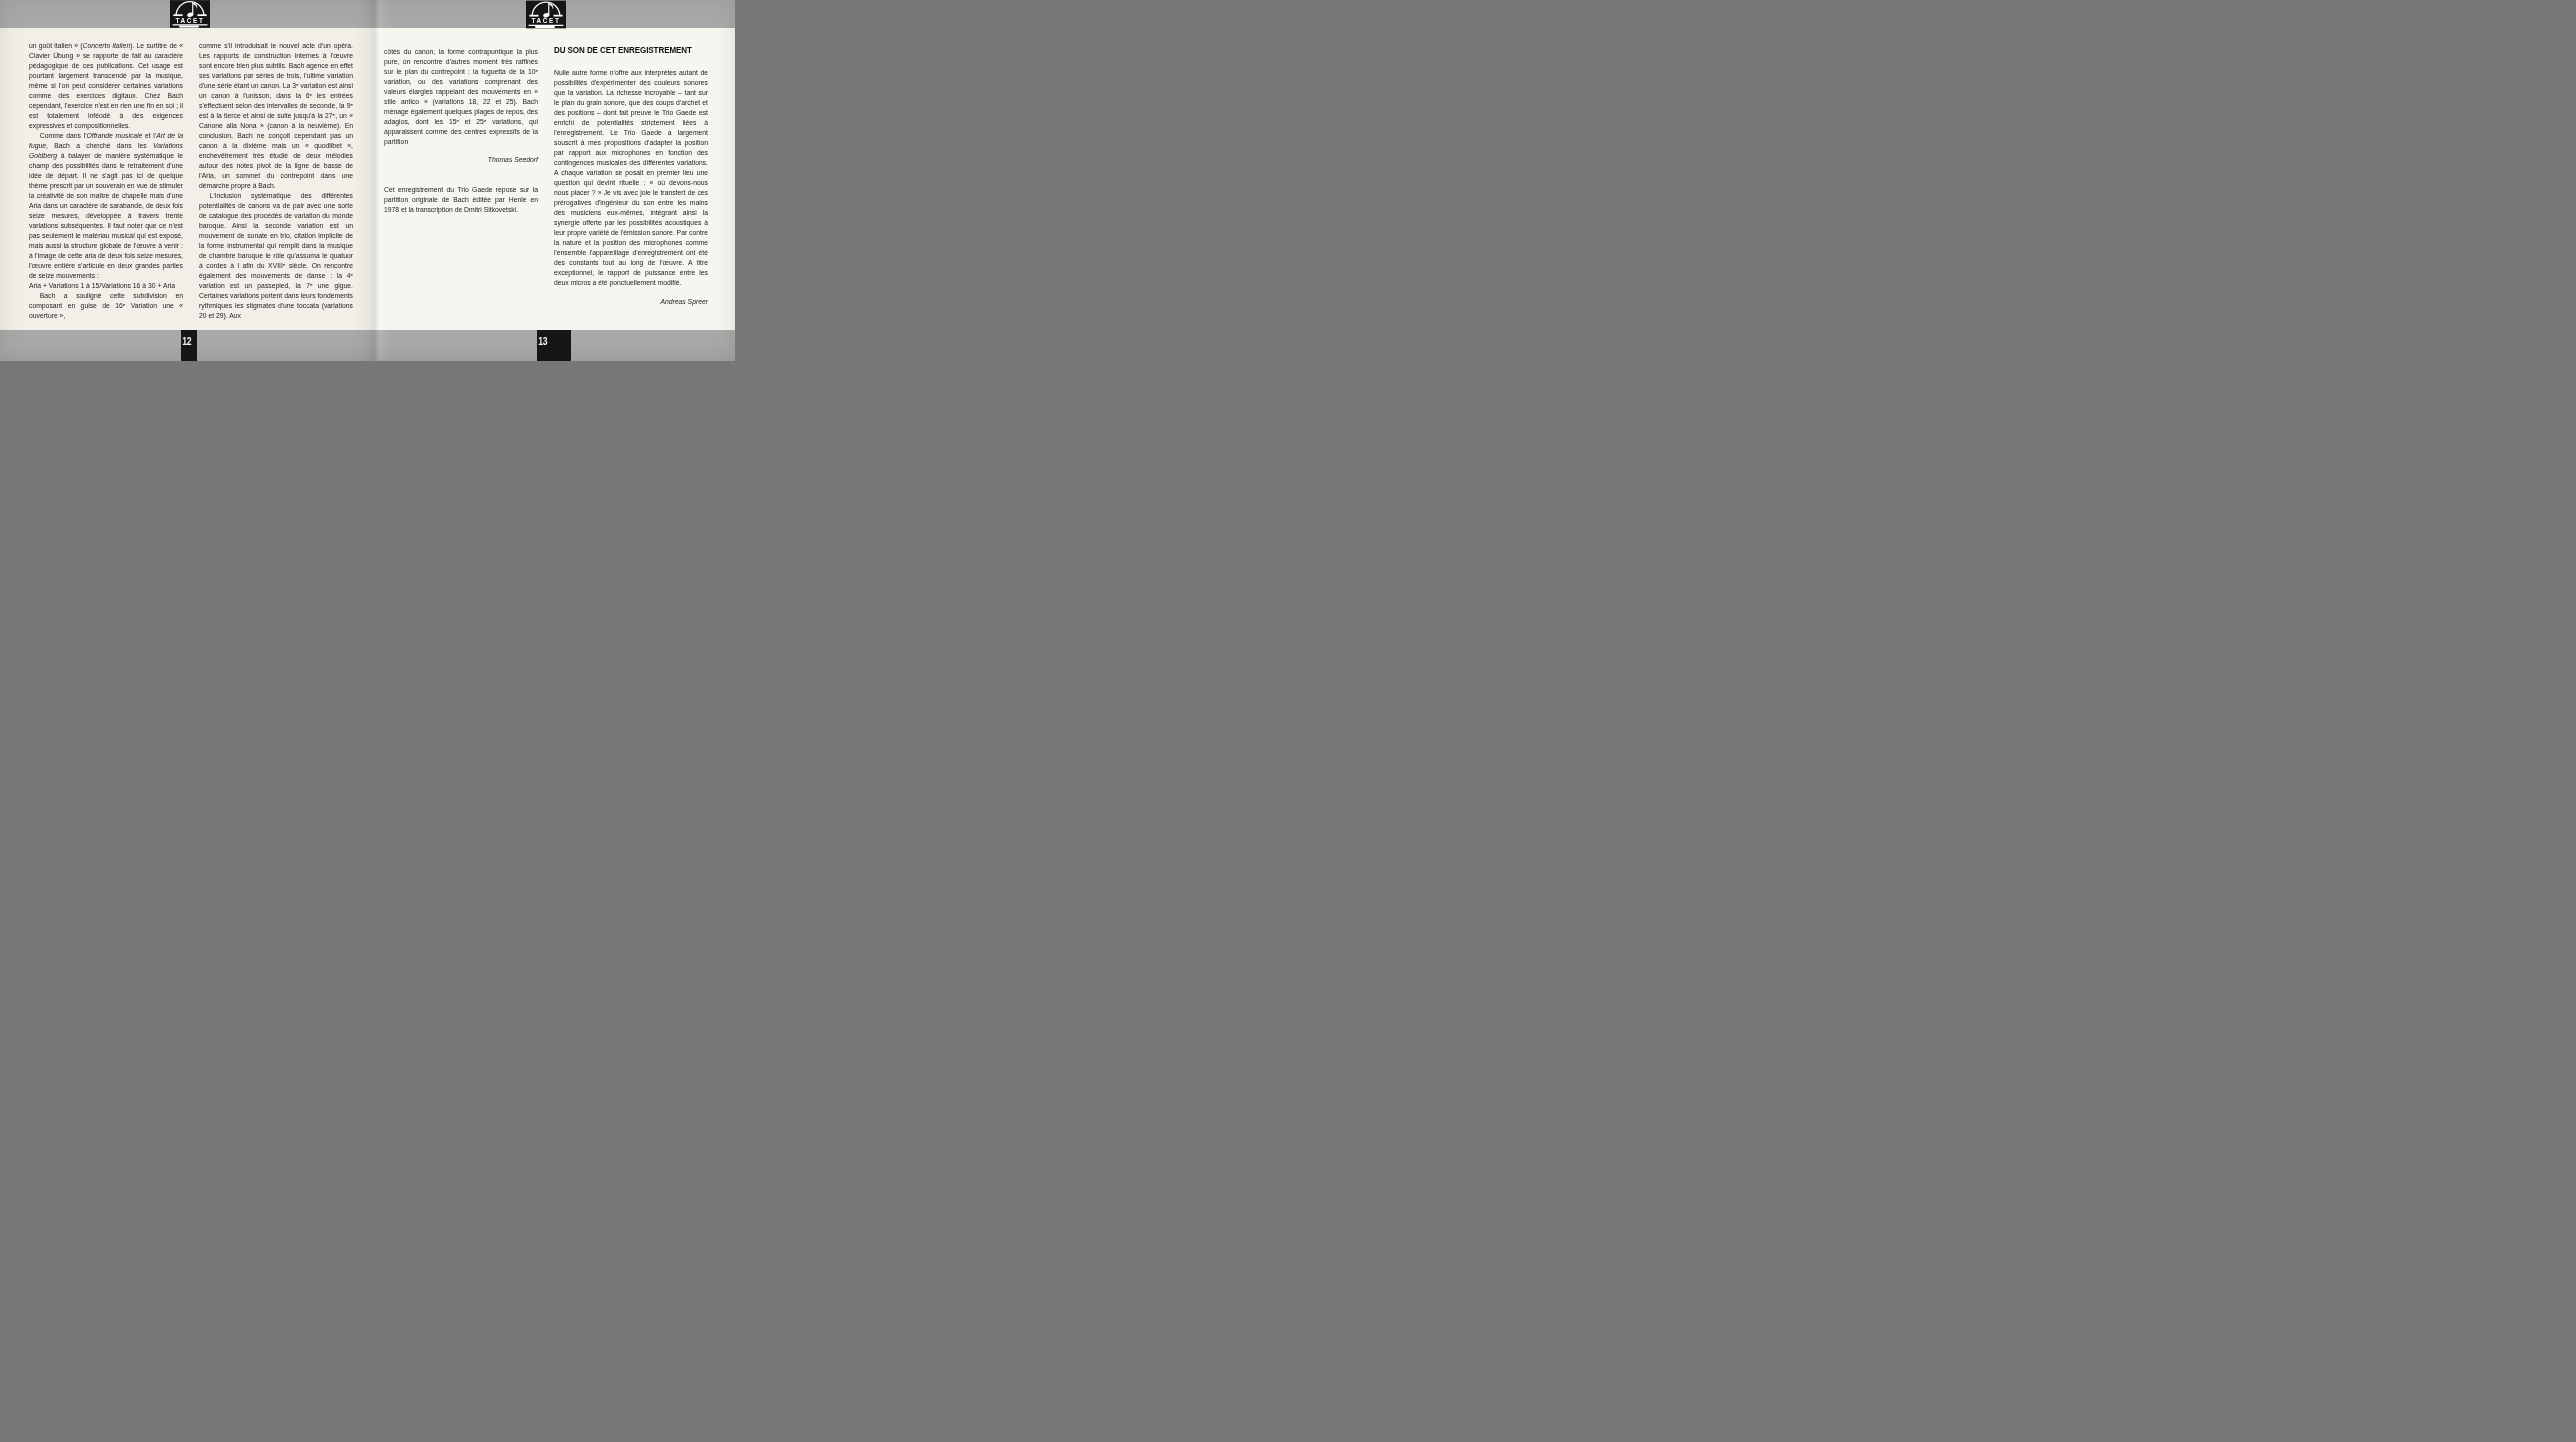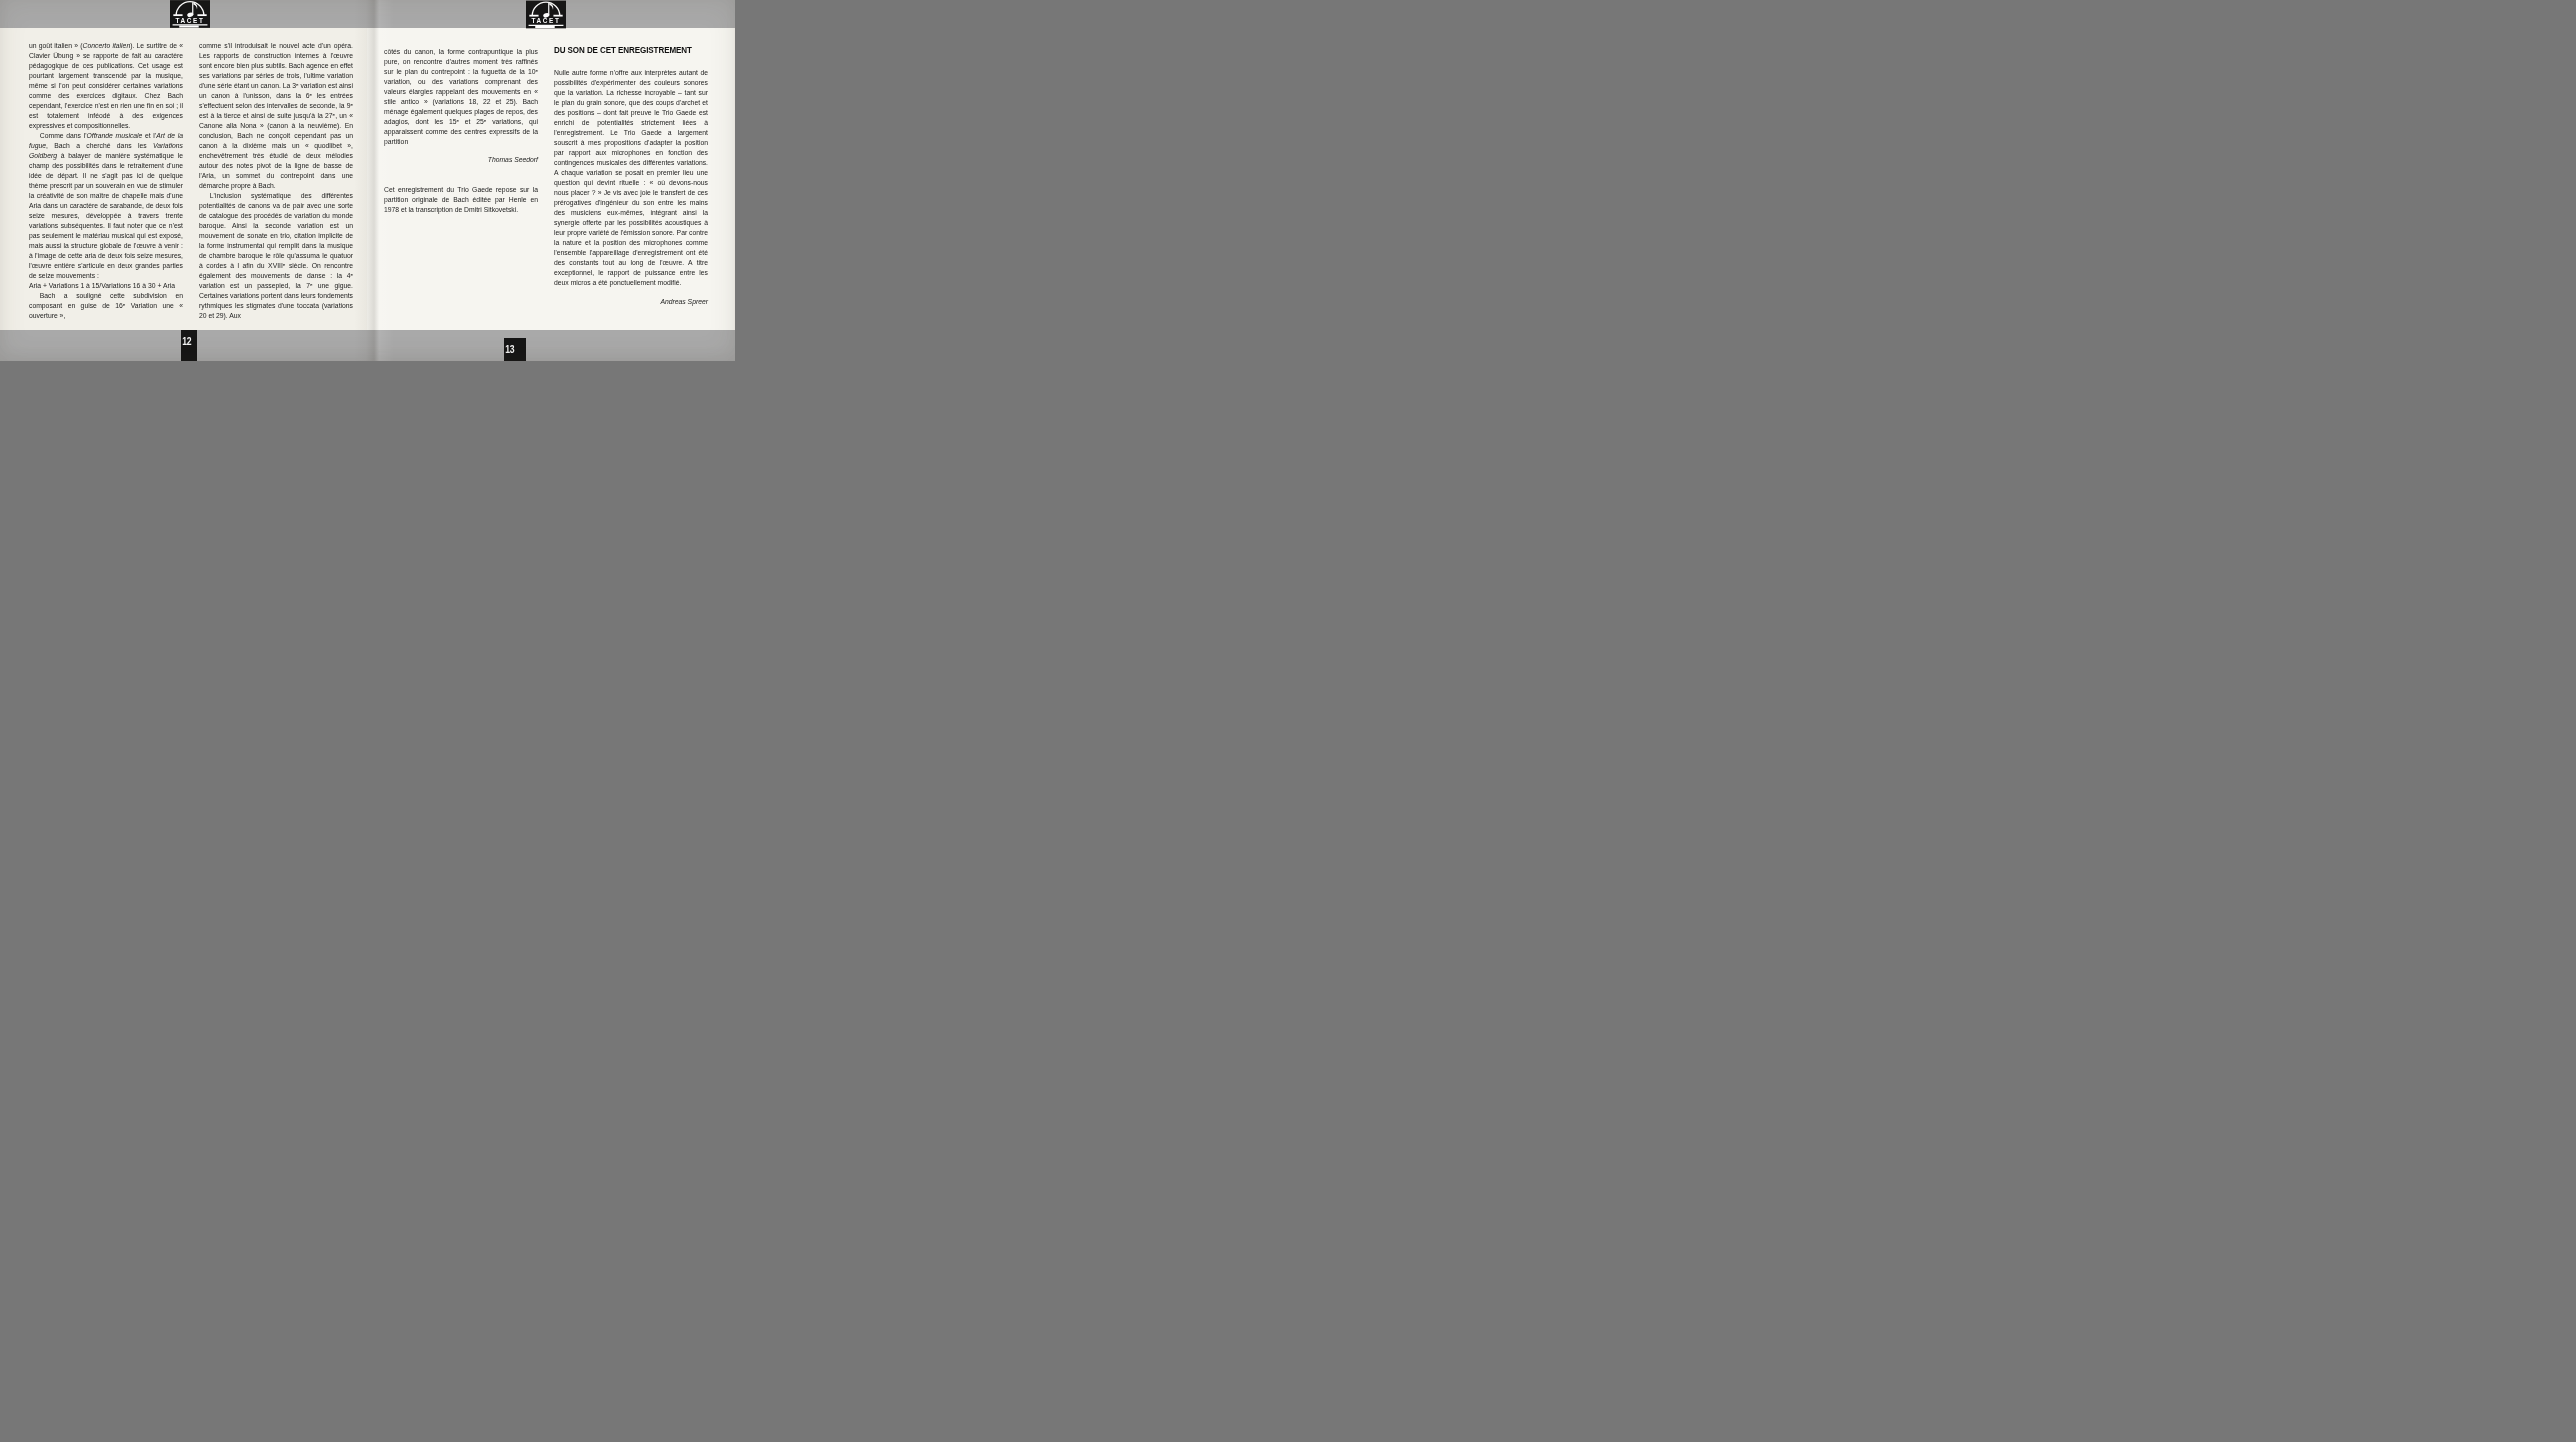--- a/index.html
+++ b/index.html
@@ -66,21 +66,21 @@
     font-size:9.8px;font-weight:700;letter-spacing:-0.1px;
     white-space:nowrap;color:#0f0f0f;
     transform:scaleX(.82);transform-origin:0 50%;
   }
 
   .pagenum{
     position:absolute;top:330px;height:31px;background:#161616;
     display:flex;align-items:flex-start;justify-content:flex-start;
   }
   .pagenum-left{left:181px;width:15.5px;}
-  .pagenum-right{left:504px;width:22px;margin-top:8px;}
+  .pagenum-right{left:537px;width:34px;}
   .pn{
     display:inline-block;margin-top:4.6px;
     color:#f4f4f4;font-size:10.8px;font-weight:700;
     transform:scaleX(.8);letter-spacing:-0.3px;
   }
 </style>
 </head>
 <body>
 
 <div class="spread">

